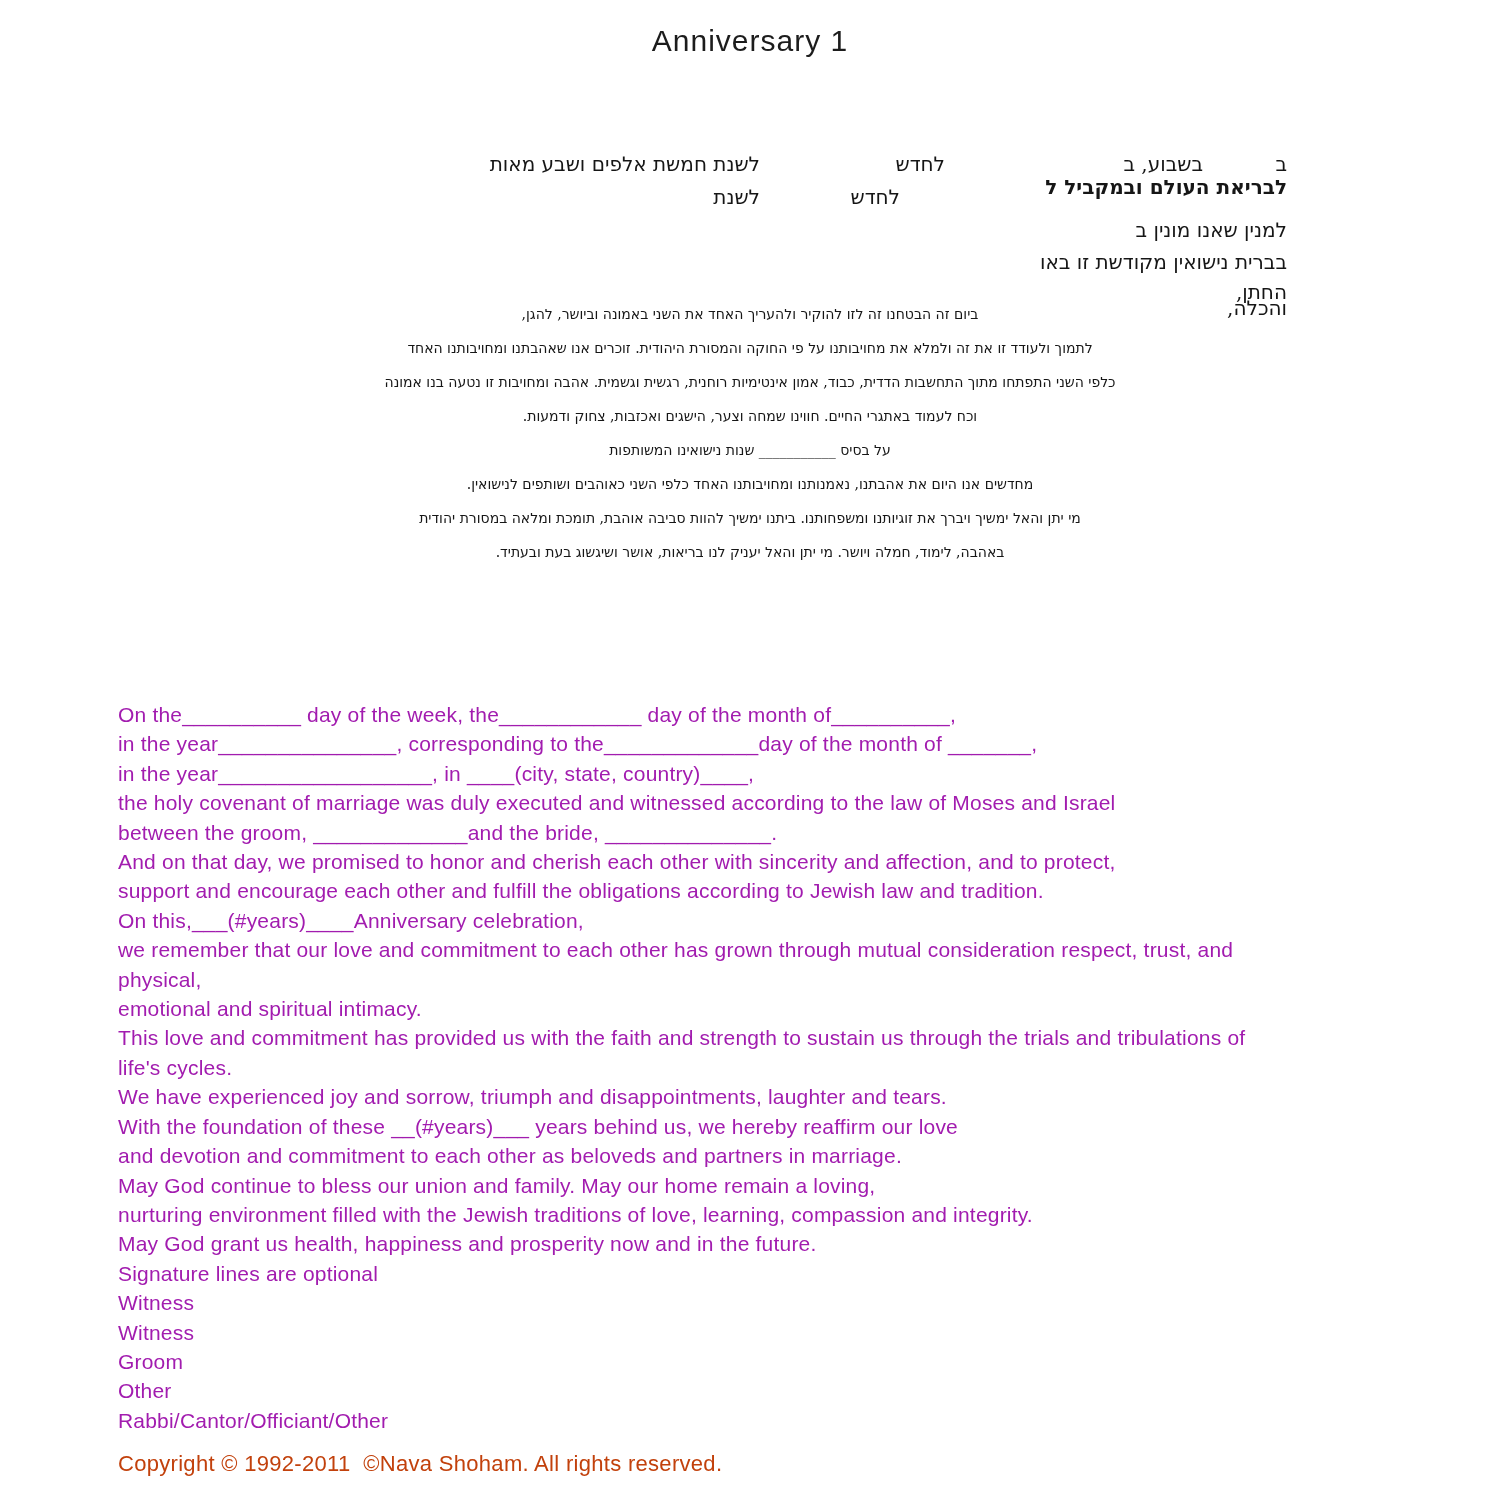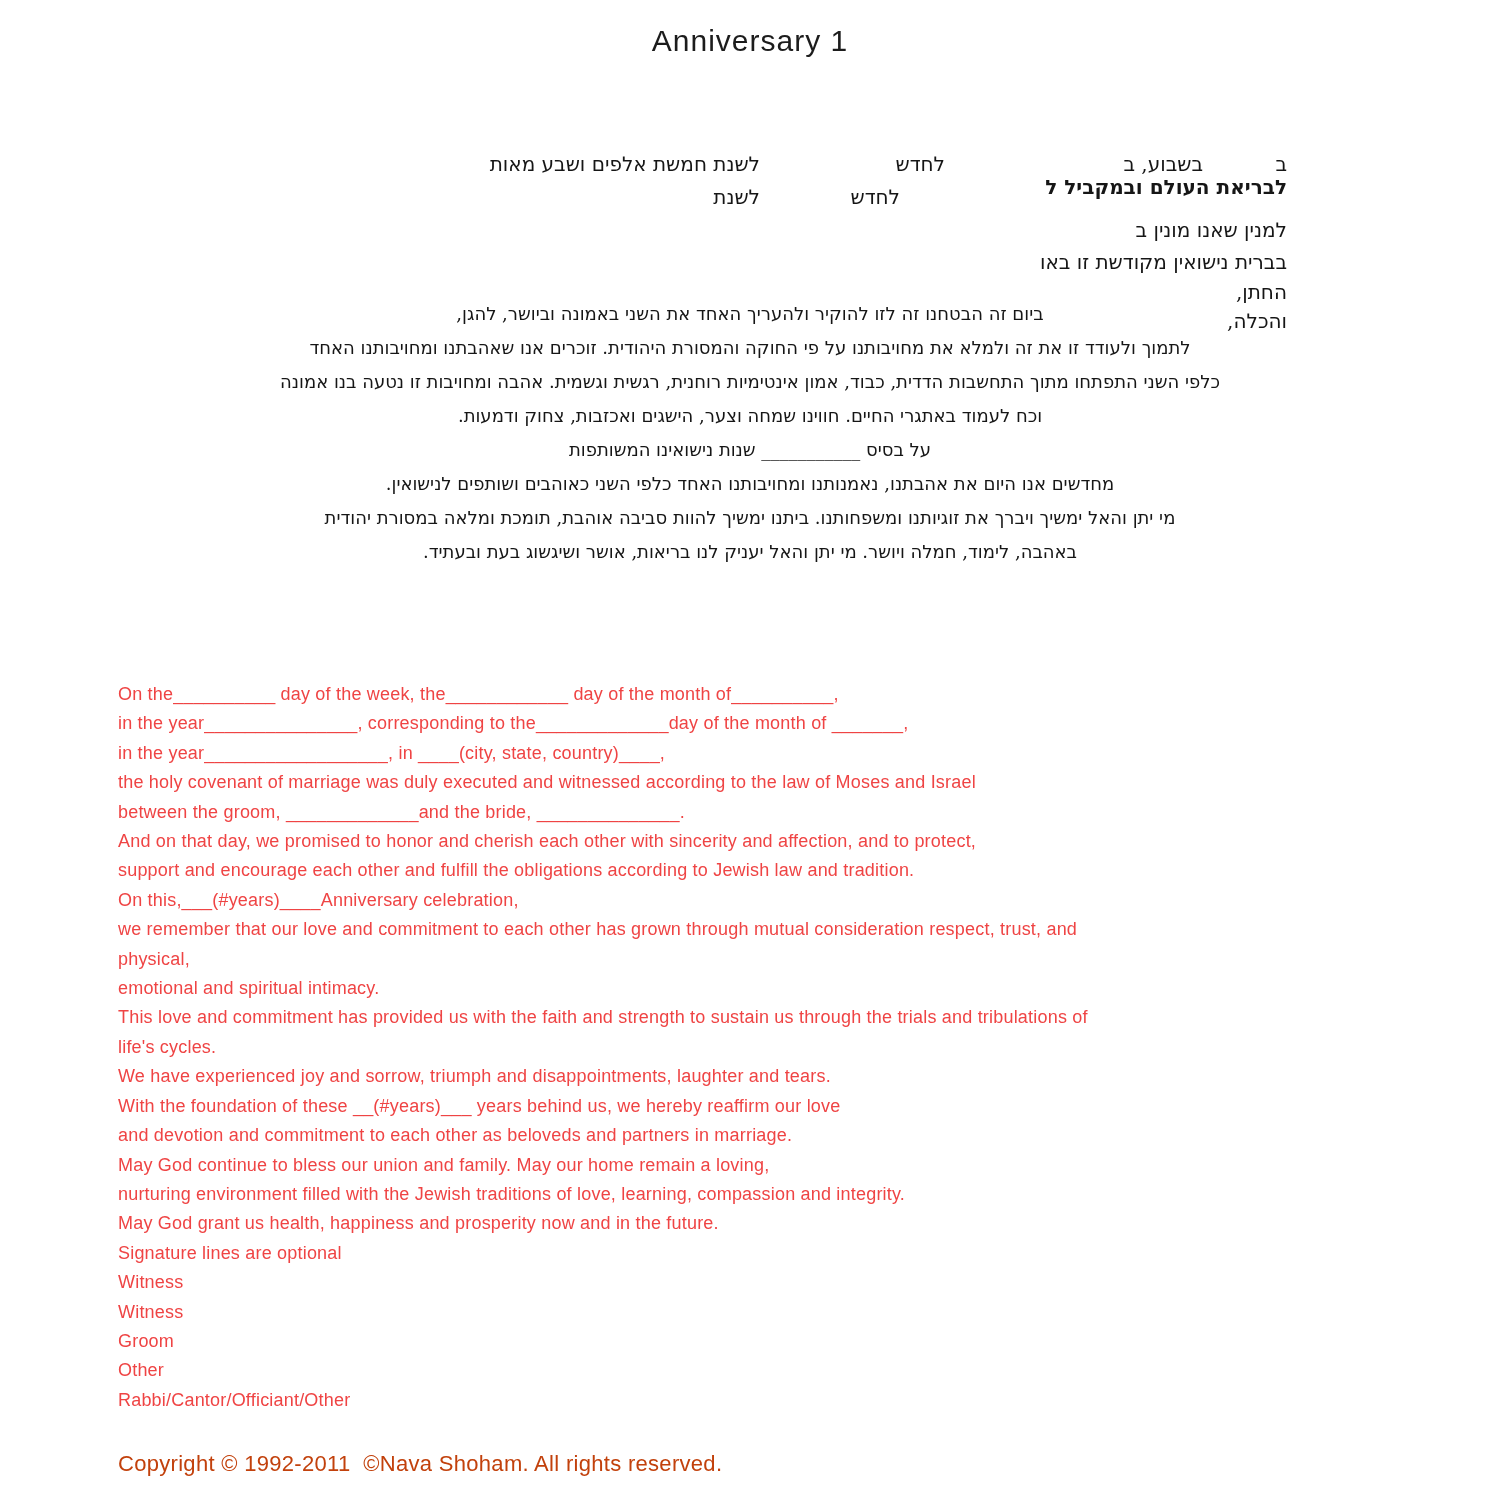--- a/index.html
+++ b/index.html
@@ -30,34 +30,34 @@
   .f-r1-day      { top: 119px; right: 213px; }
   .f-r1-week     { top: 119px; right: 297px; }
   .f-r1-month    { top: 119px; right: 555px; }
   .f-r1-year     { top: 119px; right: 740px; }
   .f-r2-creation { top: 142px; right: 213px; font-weight: bold; }
   .f-r2-month    { top: 152px; right: 600px; }
   .f-r2-year     { top: 152px; right: 740px; }
   .f-r3          { top: 185px; right: 213px; }
   .f-r4          { top: 217px; right: 213px; }
   .f-r5          { top: 247px; right: 213px; }
-  .f-r6          { top: 276px; right: 213px; }
+  .f-r6          { top: 263px; right: 213px; }
 
   
   .heb-para {
     position: absolute; top: 297px; left: 100px; width: 1300px;
-    text-align: center; font-size: 18px; line-height: 34px;
+    text-align: center; font-size: 14px; line-height: 34px;
   }
   .heb-para > div { white-space: pre-wrap; }
 
   
   .eng-block {
-    position: absolute; top: 680px; left: 118px; width: 1360px;
-    font-size: 18px; line-height: 29.4px; letter-spacing: 0.2px;
-    color: #ef4444;
+    position: absolute; top: 700px; left: 118px; width: 1360px;
+    font-size: 21px; line-height: 29.4px; letter-spacing: 0.2px;
+    color: #a21caf;
   }
   .eng-line { white-space: pre-wrap; min-height: 29.4px; }
 
   
   .copyright {
     position: absolute; top: 1451px; left: 118px;
     font-size: 22px; letter-spacing: 0.3px; color: #c2410c;
     white-space: pre;
   }
 </style>

